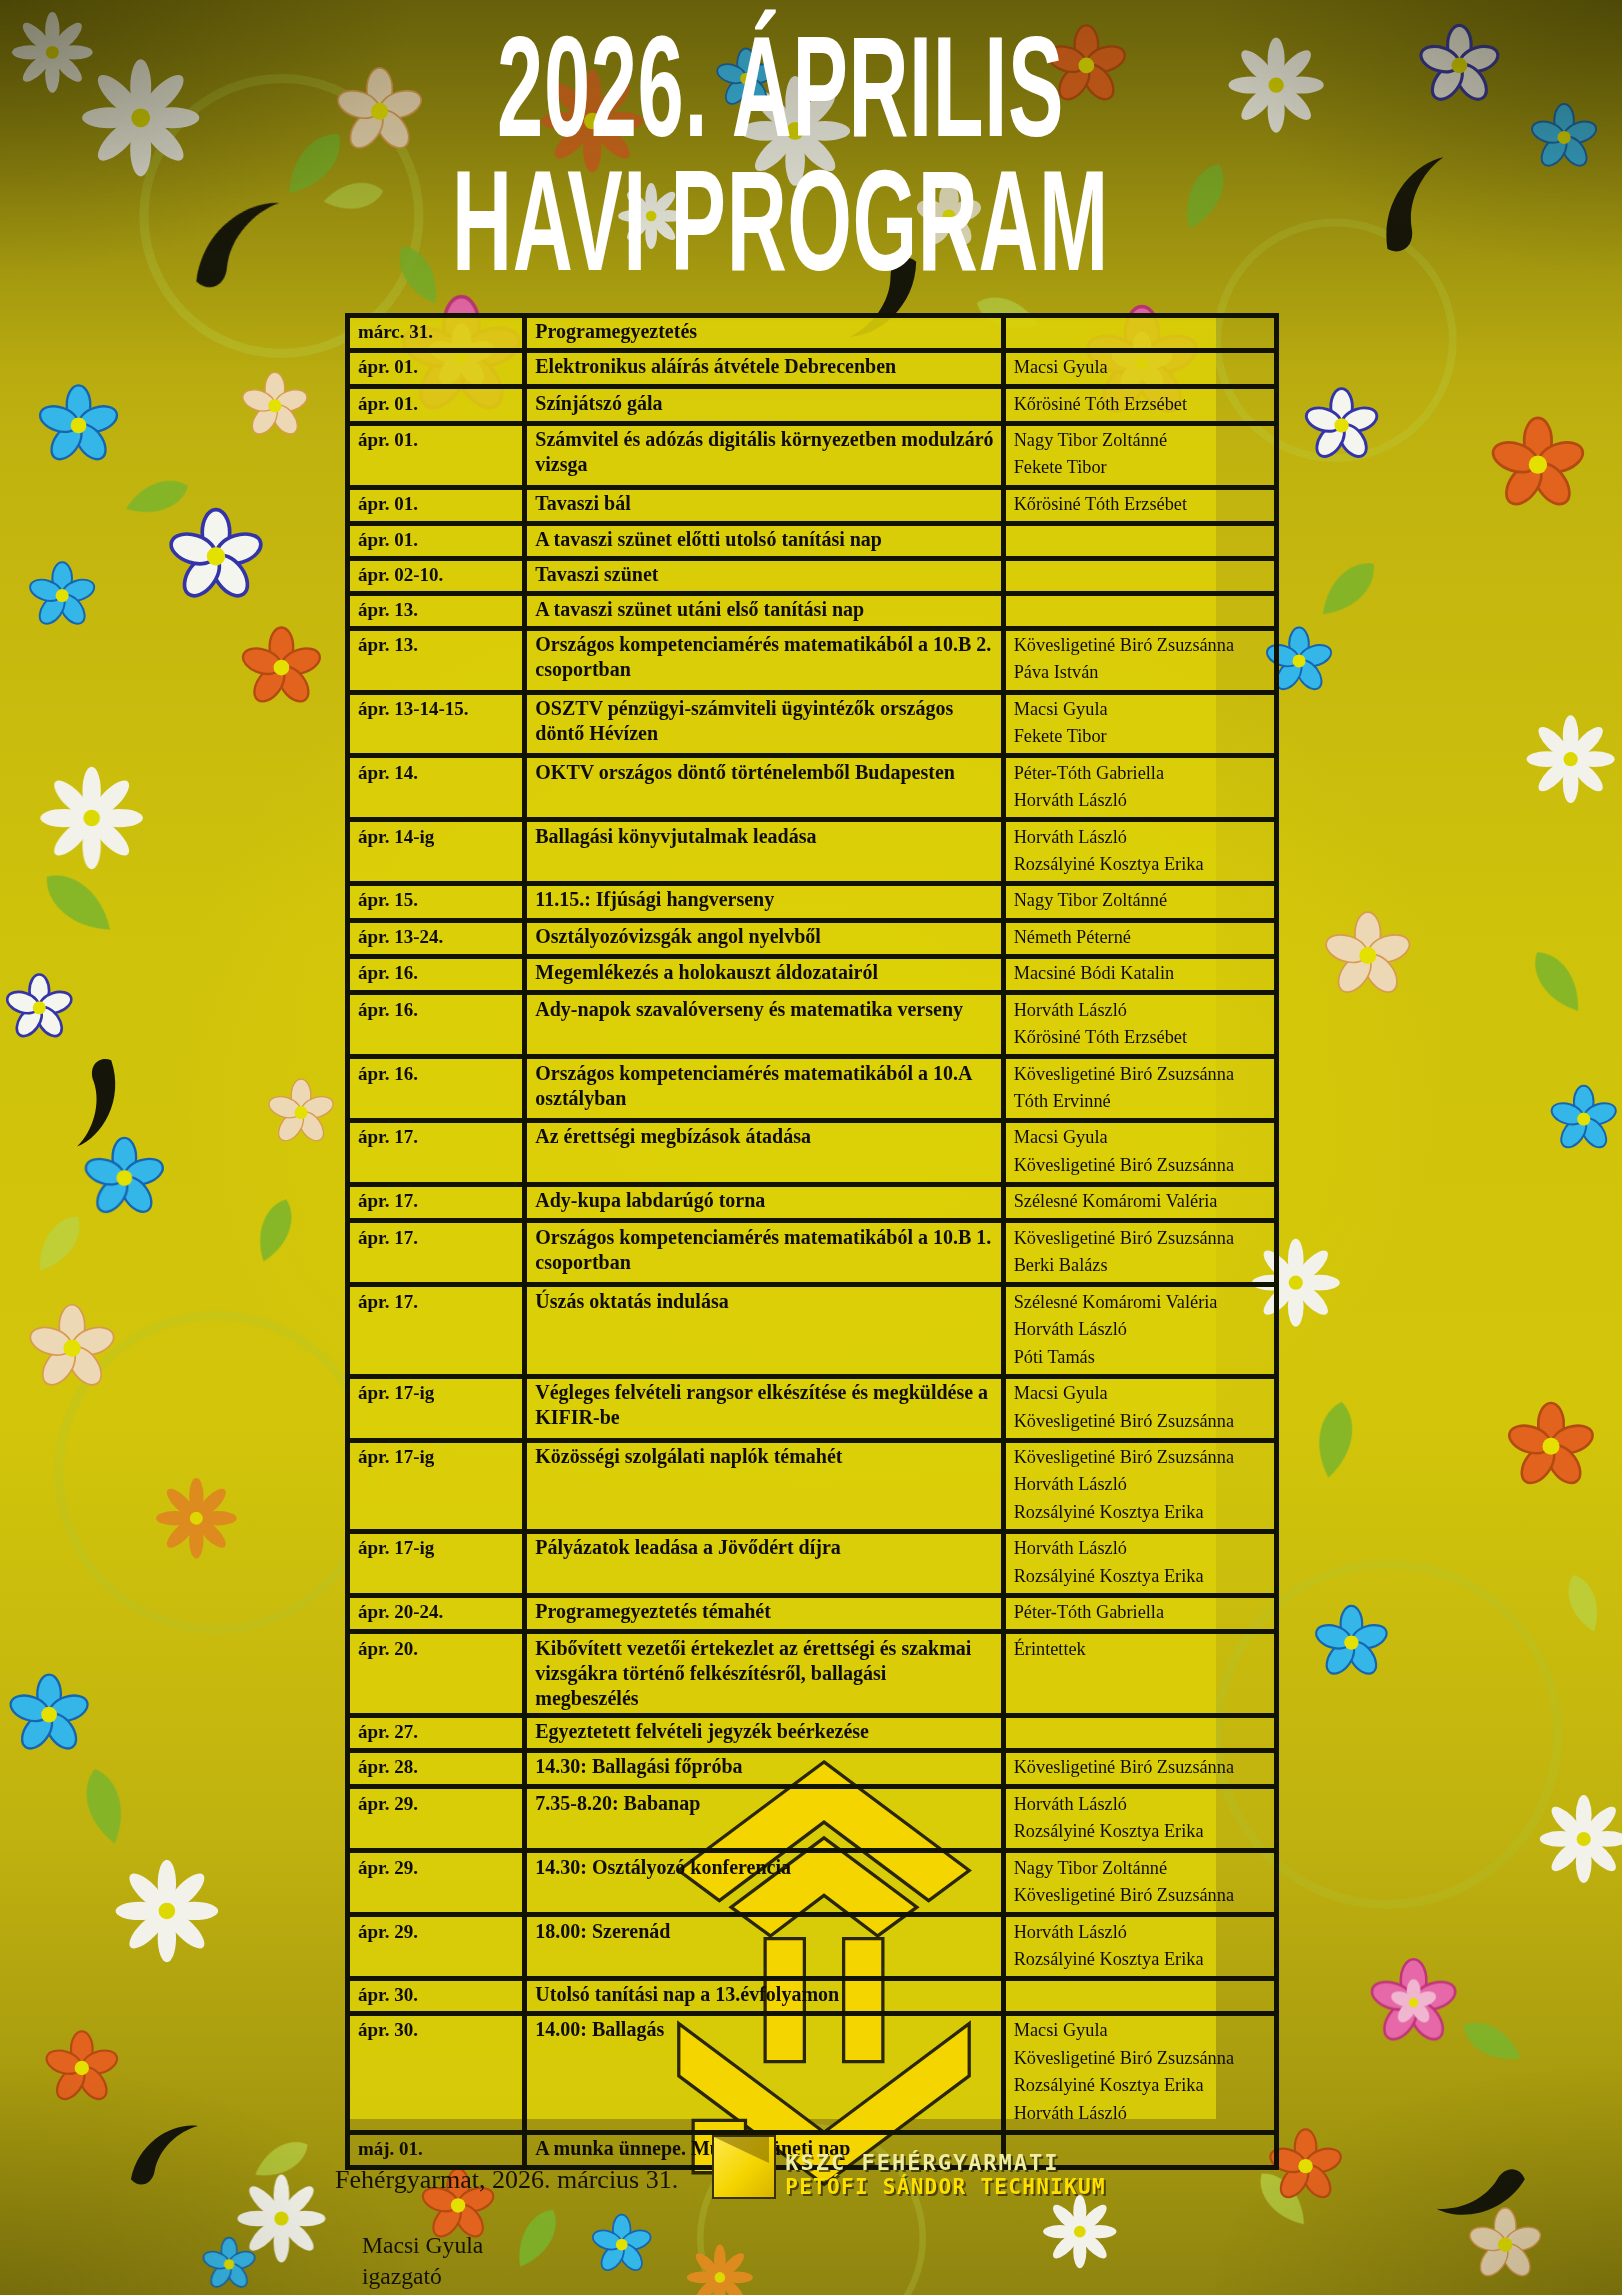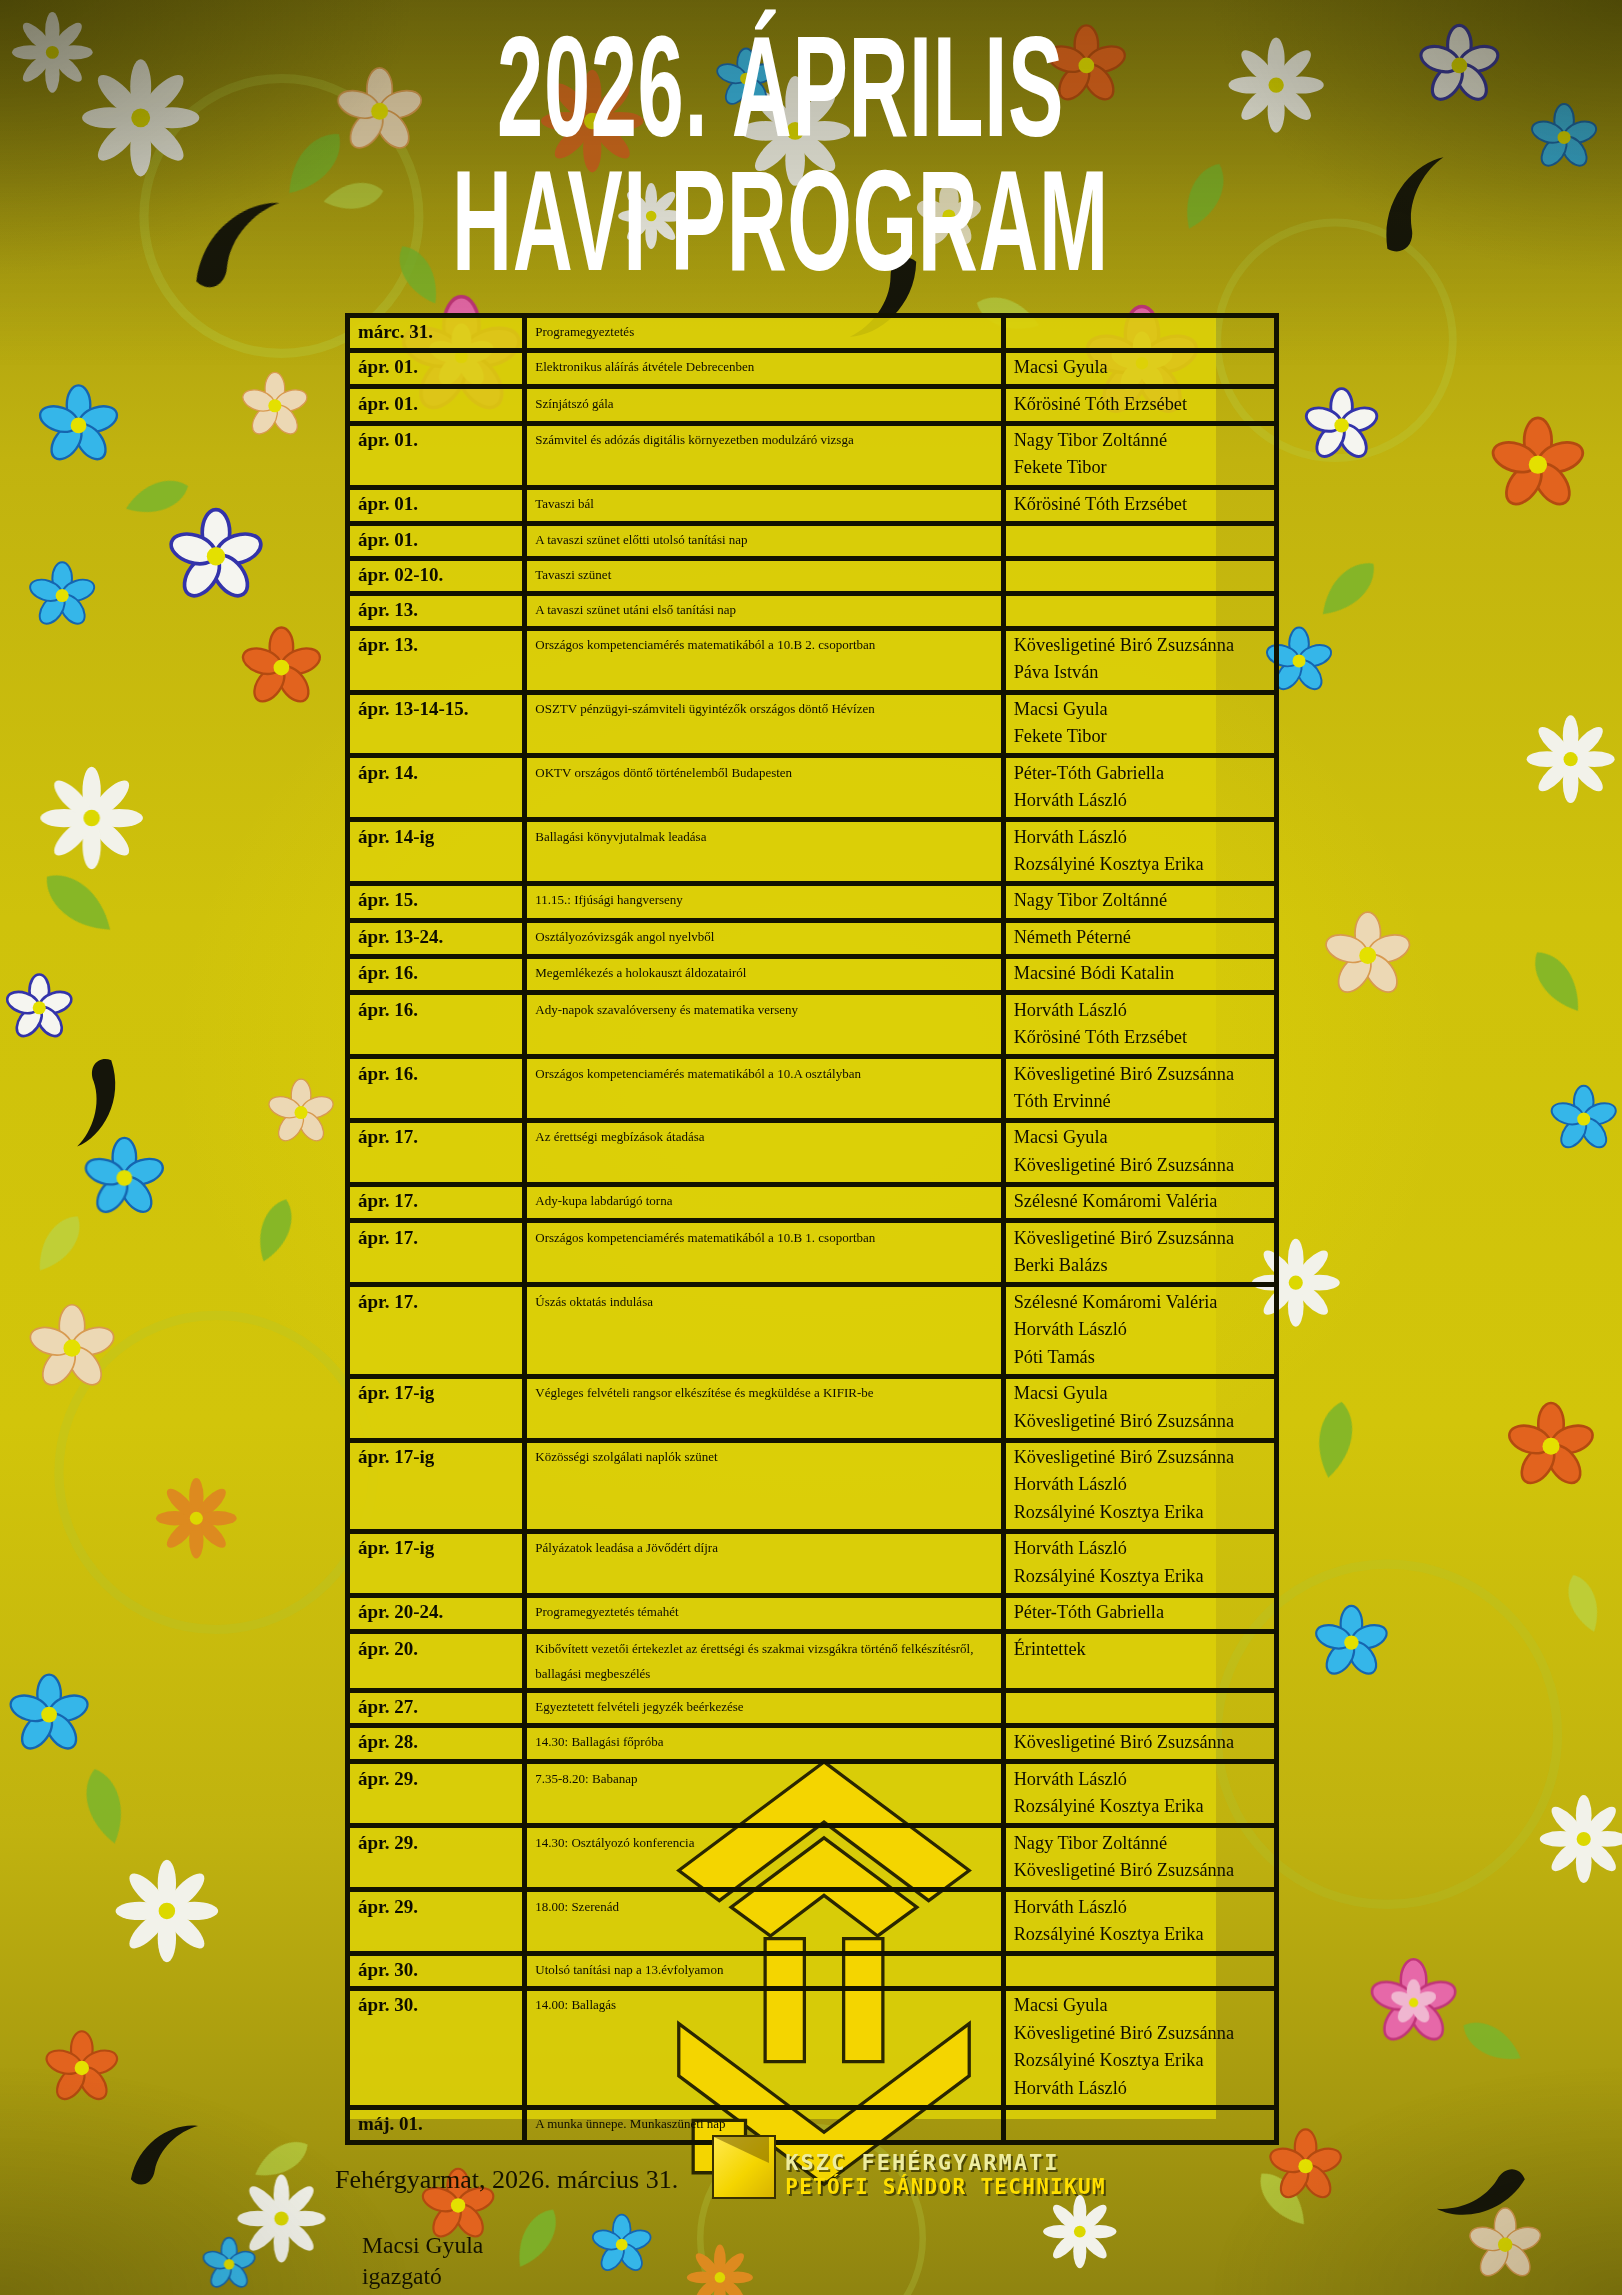--- a/index.html
+++ b/index.html
@@ -27,21 +27,21 @@
     display:block;height:134px;line-height:134px;
     font-family:"Liberation Sans",sans-serif;font-weight:700;font-size:99px;letter-spacing:0.7px;
     transform:scale(.84,1.44);transform-origin:50% 50%;white-space:nowrap;
   }
   table.program{
     position:absolute;left:345px;top:313px;width:871px;z-index:4;
     border-collapse:collapse;table-layout:fixed;color:#0e0d00;
   }
   table.program td{border:5.2px solid #121200;padding:1.3px 6.5px 2.6px 7.9px;vertical-align:top;overflow:hidden;}
   td.c-date{width:158px;font-weight:700;font-size:19px;line-height:26px;}
-  td.c-event{width:459px;font-size:13px;line-height:25px;white-space:pre-line;}
+  td.c-event{width:459px;font-size:20px;line-height:25px;white-space:pre-line;font-weight:bold;}
   td.c-persons{width:254px;font-size:18.3px;line-height:27.5px;white-space:pre-line;}
   .place-date{position:absolute;left:335px;top:2165px;z-index:4;font-size:26px;color:#141200;}
   .signature{position:absolute;left:362px;top:2230px;z-index:4;font-size:23.6px;line-height:31px;color:#141200;}
   .logo-caption{position:absolute;left:712px;top:2135px;z-index:4;display:flex;align-items:flex-end;}
   .logo-mark{width:60px;height:60px;background:linear-gradient(135deg,#ffe94d 0%,#f4d500 55%,#d8b400 100%);
     border:2.6px solid #3a3000;margin-right:9.2px;position:relative;}
   .logo-mark:before{content:"";position:absolute;left:0;top:0;border-left:55px solid transparent;
     border-top:26px solid rgba(120,95,0,.55);}
   .cap1{font-family:"DejaVu Sans Mono",monospace;font-weight:700;font-size:22px;letter-spacing:2px;
     color:#eeeda0;text-shadow:2px 2px 0 rgba(20,20,0,.6);}
@@ -337,21 +337,21 @@
 
   <tr>
     <td class="c-date">ápr. 17-ig</td>
     <td class="c-event">Végleges felvételi rangsor elkészítése és megküldése a KIFIR-be</td>
     <td class="c-persons">Macsi Gyula
 Kövesligetiné Biró Zsuzsánna</td>
   </tr>
 
   <tr>
     <td class="c-date">ápr. 17-ig</td>
-    <td class="c-event">Közösségi szolgálati naplók szünet</td>
+    <td class="c-event">Közösségi szolgálati naplók témahét</td>
     <td class="c-persons">Kövesligetiné Biró Zsuzsánna
 Horváth László
 Rozsályiné Kosztya Erika</td>
   </tr>
 
   <tr>
     <td class="c-date">ápr. 17-ig</td>
     <td class="c-event">Pályázatok leadása a Jövődért díjra</td>
     <td class="c-persons">Horváth László
 Rozsályiné Kosztya Erika</td>

